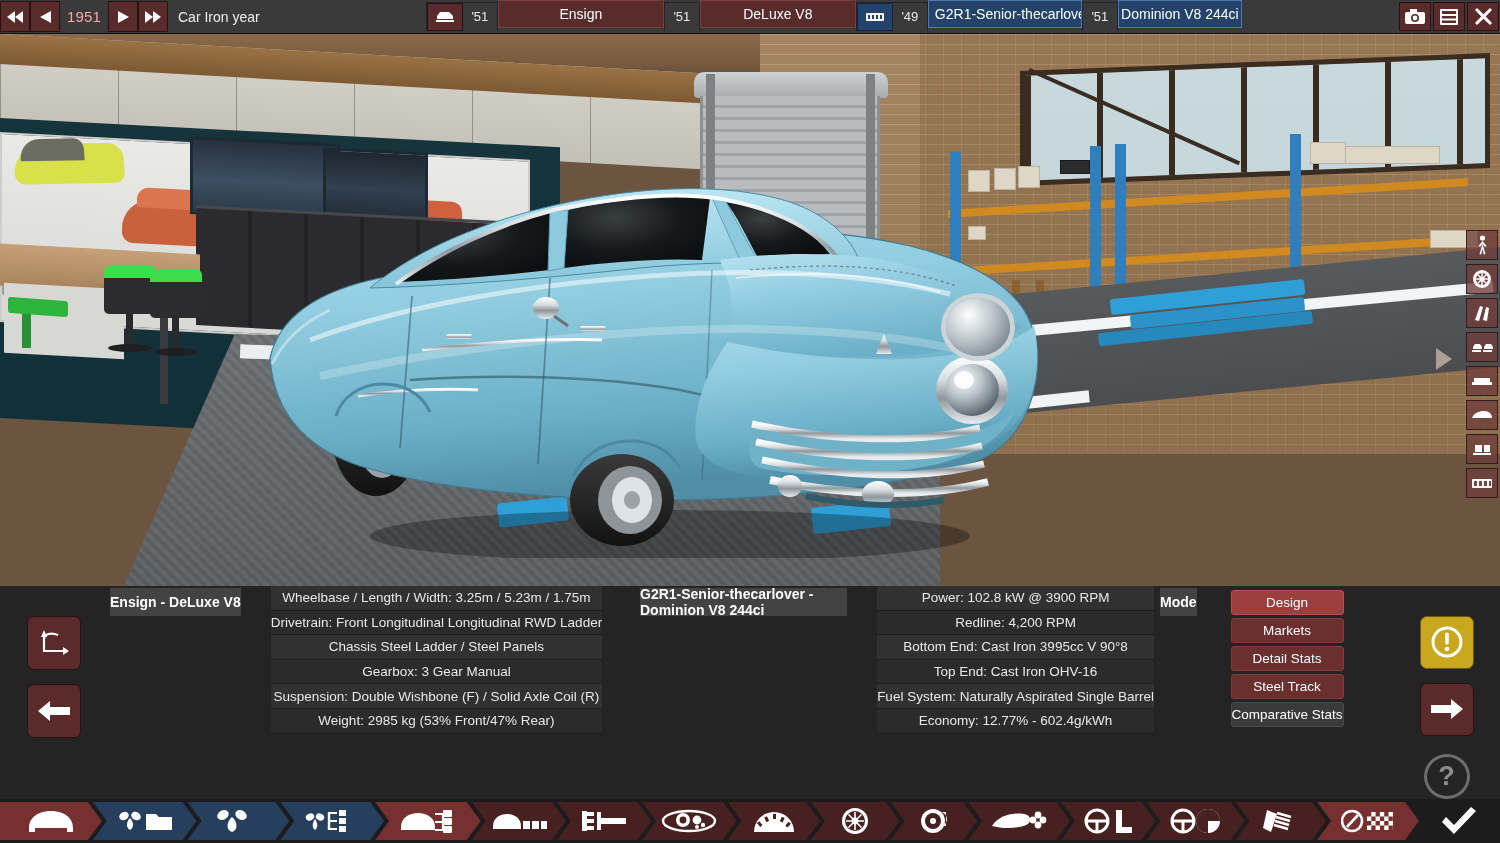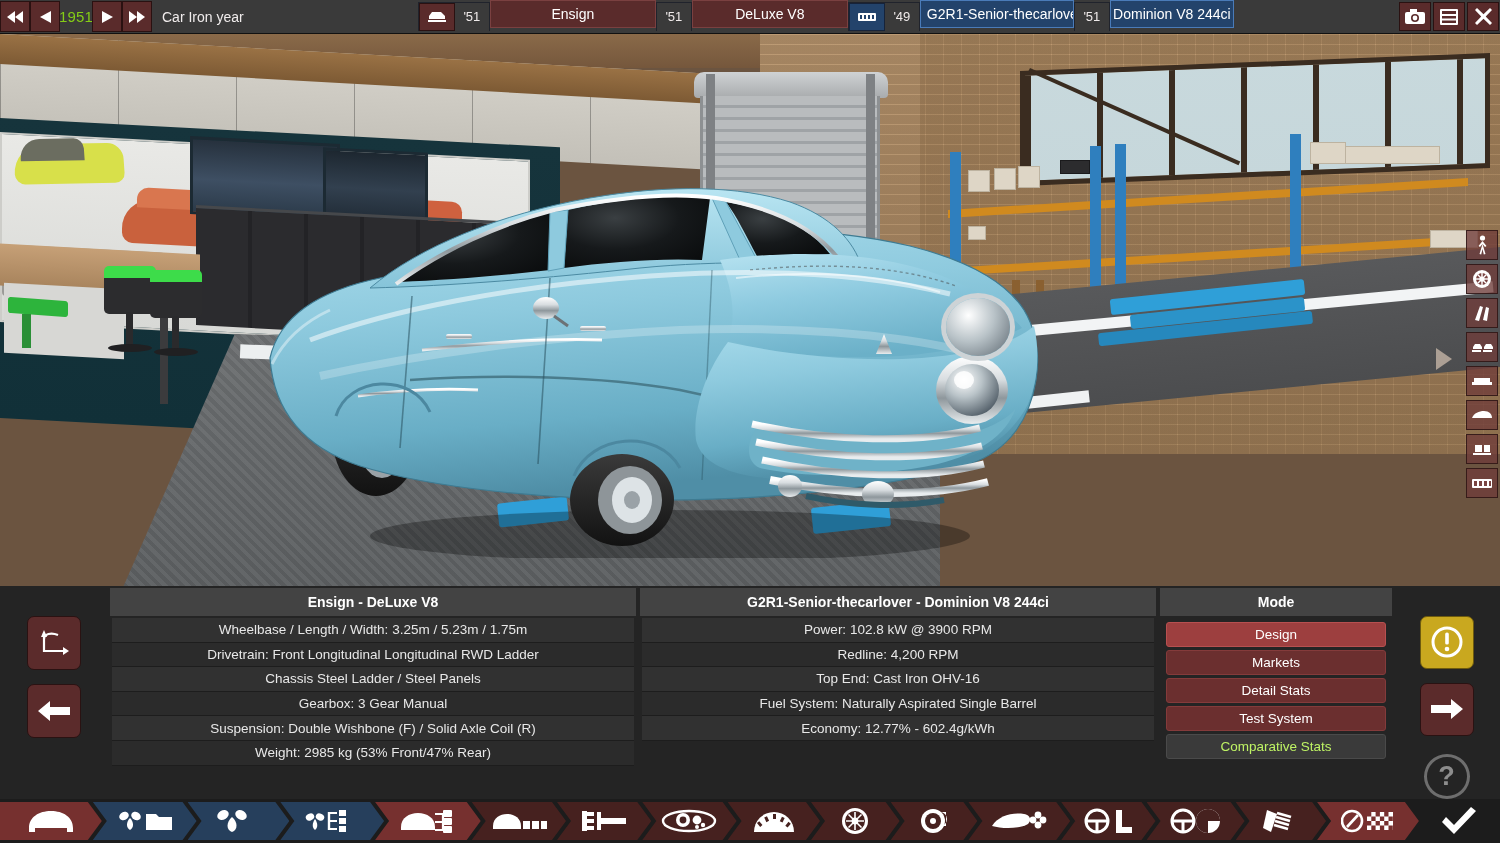--- a/index.html
+++ b/index.html
@@ -21,23 +21,23 @@
     z-index: 40;
   }
   .tb-btn {
     background: #5a2b2b;
     border: 1px solid #2a1111;
     width: 30px; display: flex; align-items: center; justify-content: center;
     color: #f2eeee; cursor: pointer;
     margin: 1px 0;
   }
   .tb-year {
-    background: #3a3a3a; color: #84cc16; font-size: 15px;
+    background: #3a3a3a; color: #fca5a5; font-size: 15px;
     display: flex; align-items: center; justify-content: center;
-    width: 32px; letter-spacing: .2px;
+    width: 48px; letter-spacing: .2px;
   }
   .tb-label {
     background: #3a3a3a; color: #f0ecec; font-size: 14px;
     display: flex; align-items: center; padding: 0 10px; white-space: nowrap;
   }
   .tb-grow { flex: 1 1 auto; background: #3a3a3a; }
 
   .chip {
     display: flex; align-items: center; margin: 2px 0;
     border: 1px solid #20232c;
@@ -265,21 +265,21 @@
     width: 54px; height: 54px; background: #5b2b2b; border: 1px solid #2a1212;
     border-radius: 7px; display: flex; align-items: center; justify-content: center;
     color: #fff; cursor: pointer;
   }
   .sqbtn.gold { background: #c9a81f; border-color: #6d5a0e; }
   .helpbtn {
     width: 46px; height: 46px; border-radius: 50%; border: 3px solid #6e6e6e;
     color: #8d8d8d; display: flex; align-items: center; justify-content: center;
     font-size: 27px; font-weight: bold; cursor: pointer; margin-top: 4px;
   }
-  .panel { display: flex; flex-direction: column; }
+  .panel { display: flex; flex-direction: row; gap: 24px; }
   .panel.spec-a { width: 530px; }
   .panel.spec-b { width: 520px; }
   .panel.mode { width: 236px; }
   .panel-head {
     height: 28px; background: #434343; color: #ffffff;
     display: flex; align-items: center; justify-content: center;
     font-size: 14px; font-weight: bold; margin: 2px 2px 2px 2px;
   }
   .panel-rows { padding: 0 4px; }
   .row {
@@ -290,21 +290,21 @@
   .row:nth-child(odd) { background: #313131; }
   .row:nth-child(even) { background: #2b2b2b; }
 
   .mode-list { padding: 4px 8px 0 8px; display: flex; flex-direction: column; gap: 3px; }
   .mode-btn {
     height: 25px; background: #6b2f2f; border: 1px solid #843b3b; border-radius: 3px;
     color: #fff; font-size: 13.5px; display: flex; align-items: center; justify-content: center;
     cursor: pointer;
   }
   .mode-btn.active { background: #9d3f3f; border-color: #b75050; }
-  .mode-btn.disabled { background: #3a3a3a; border-color: #4a4a4a; color: #bef264; cursor: default; }
+  .mode-btn.disabled { background: #3a3a3a; border-color: #4a4a4a; color: #ffffff; cursor: default; }
 
   
   .bottombar {
     position: absolute; left: 0; bottom: 0; width: 1500px; height: 44px;
     background: #1c1c1c; display: flex; align-items: center;
   }
   .tab {
     position: relative; height: 38px; display: flex; align-items: center; justify-content: center;
     color: #fff; cursor: pointer;
     clip-path: polygon(0 0, calc(100% - 14px) 0, 100% 50%, calc(100% - 14px) 100%, 0 100%, 14px 50%);
@@ -720,33 +720,34 @@
         <div class="row">Suspension: Double Wishbone (F) / Solid Axle Coil (R)</div>
         <div class="row">Weight: 2985 kg (53% Front/47% Rear)</div>
       </div>
     </div>
 
     <div class="panel spec-b">
       <div class="panel-head">G2R1-Senior-thecarlover - Dominion V8 244ci</div>
       <div class="panel-rows">
         <div class="row">Power: 102.8 kW @ 3900 RPM</div>
         <div class="row">Redline:  4,200 RPM</div>
+        <div class="row">Bottom End: Cast Iron 3995cc V 90°8</div>
         <div class="row">Top End: Cast Iron OHV-16</div>
         <div class="row">Fuel System: Naturally Aspirated Single Barrel</div>
         <div class="row">Economy: 12.77% - 602.4g/kWh</div>
       </div>
     </div>
 
     <div class="panel mode">
       <div class="panel-head">Mode</div>
       <div class="mode-list">
         <div class="mode-btn active">Design</div>
         <div class="mode-btn">Markets</div>
         <div class="mode-btn">Detail Stats</div>
-        <div class="mode-btn">Test System</div>
+        <div class="mode-btn">Steel Track</div>
         <div class="mode-btn disabled">Comparative Stats</div>
       </div>
     </div>
 
     <div class="side-col right">
       <div class="sqbtn gold">
         <svg width="34" height="34" viewBox="0 0 34 34">
             <circle cx="17" cy="17" r="14" fill="none" stroke="#fff" stroke-width="3"></circle>
             <rect class="ic" x="15.2" y="7.5" width="3.6" height="12" rx="1.6"></rect>
             <circle class="ic" cx="17" cy="24" r="2.3"></circle>

